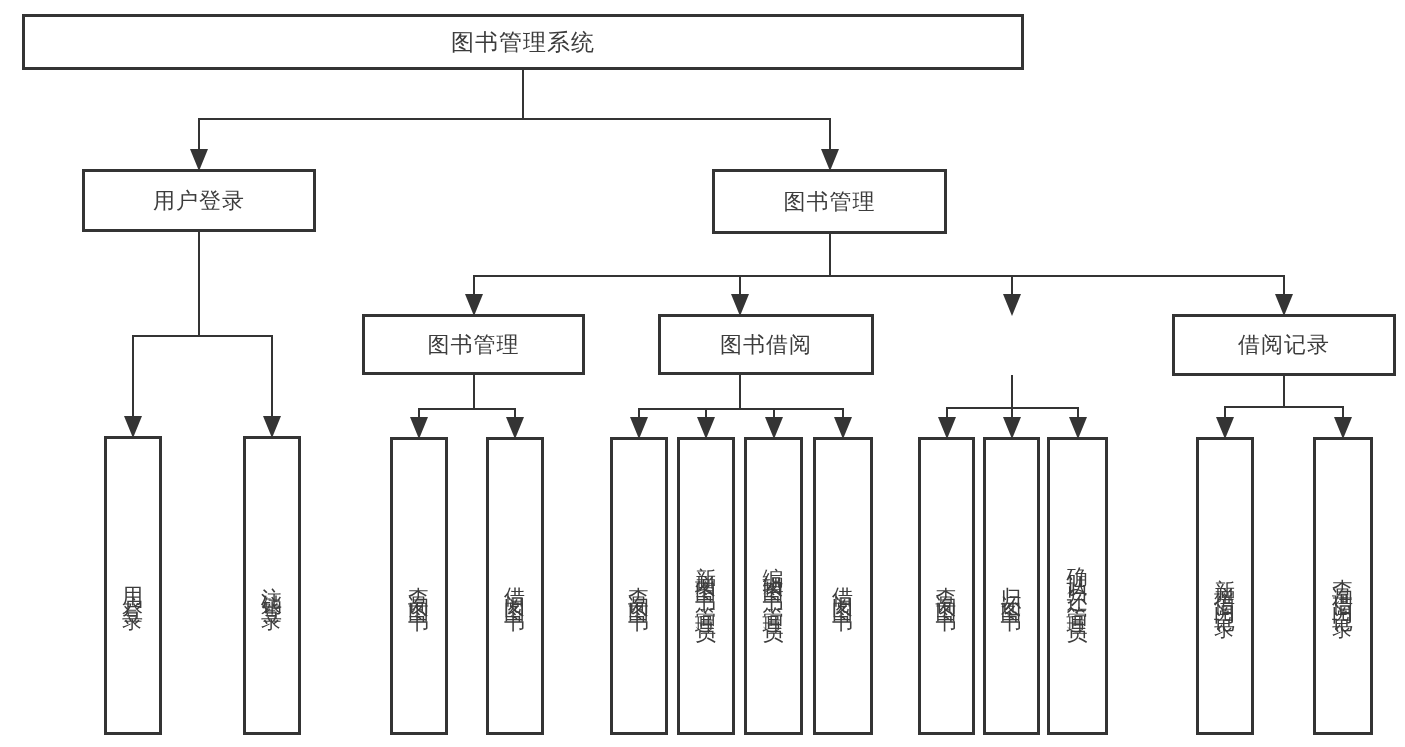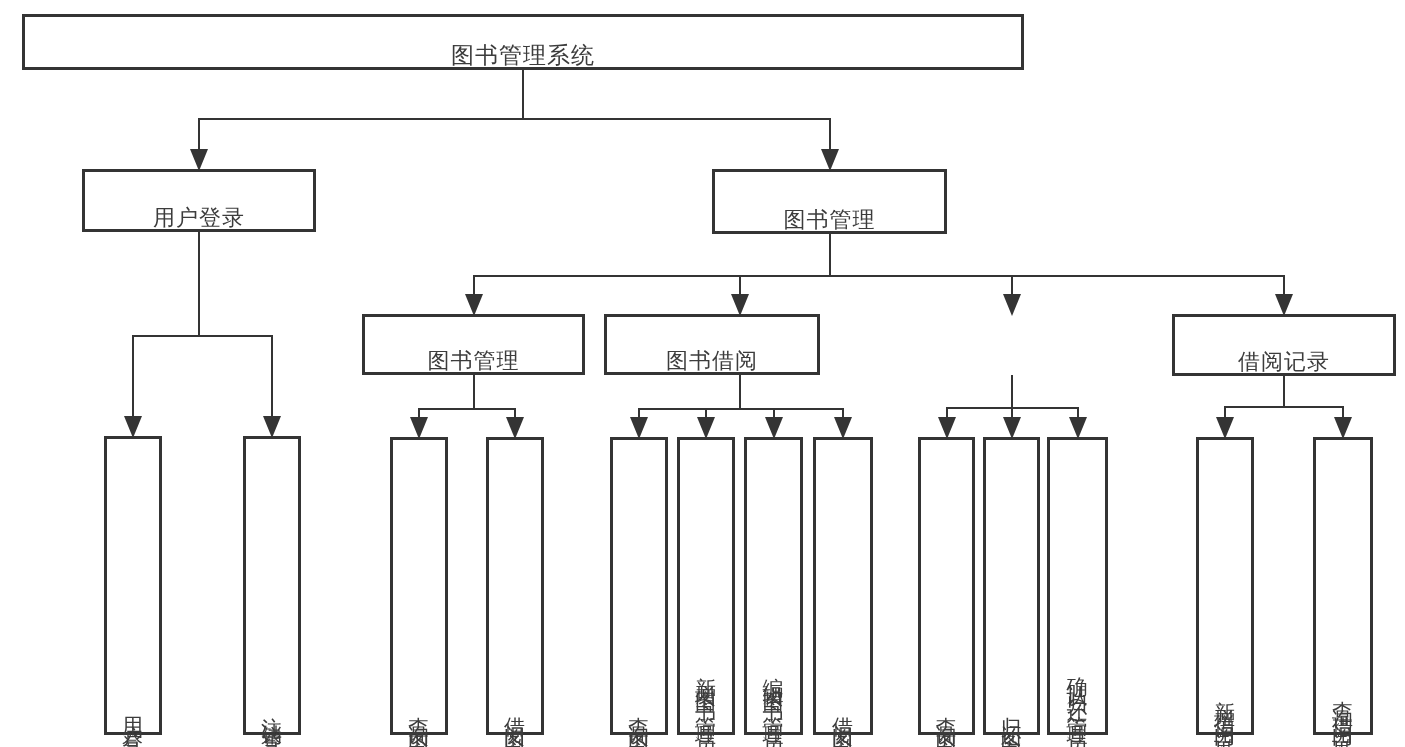--- a/index.html
+++ b/index.html
@@ -14,21 +14,21 @@
     background: var(--bg, #ffffff);
     font-family: "Liberation Sans", sans-serif;
     overflow: hidden;
   }
   .box {
     position: absolute;
     box-sizing: border-box;
     background: var(--boxfill, #ffffff);
     border: 3px solid var(--line, #343434);
     display: flex;
-    align-items: flex-end;
+    align-items: center;
     justify-content: center;
     color: var(--text, #3c3c3c);
   }
   .box .lbl {
     font-size: 22px;
     line-height: 1;
     white-space: nowrap;
     letter-spacing: 1px;
   }
   .box.root-box .lbl {
@@ -80,21 +80,21 @@
     </div>
     <div class="box vertical" style="left: 104px; top: 436px; width: 58px; height: 299px;">
       <span class="lbl">用户登录</span>
     </div>
     <div class="box vertical" style="left: 243px; top: 436px; width: 58px; height: 299px;">
       <span class="lbl">注销登录</span>
     </div>
     <div class="box" style="left: 362px; top: 314px; width: 223px; height: 61px;">
       <span class="lbl">图书管理</span>
     </div>
-    <div class="box" style="left: 604px; top: 314px; width: 216px; height: 61px;">
+    <div class="box" style="left: 658px; top: 314px; width: 216px; height: 61px;">
       <span class="lbl">图书借阅</span>
     </div>
     <div class="box" style="left: 1172px; top: 314px; width: 224px; height: 62px;">
       <span class="lbl">借阅记录</span>
     </div>
     <div class="box vertical" style="left: 390px; top: 437px; width: 58px; height: 298px;">
       <span class="lbl">查询图书</span>
     </div>
     <div class="box vertical" style="left: 486px; top: 437px; width: 58px; height: 298px;">
       <span class="lbl">借阅图书</span>

